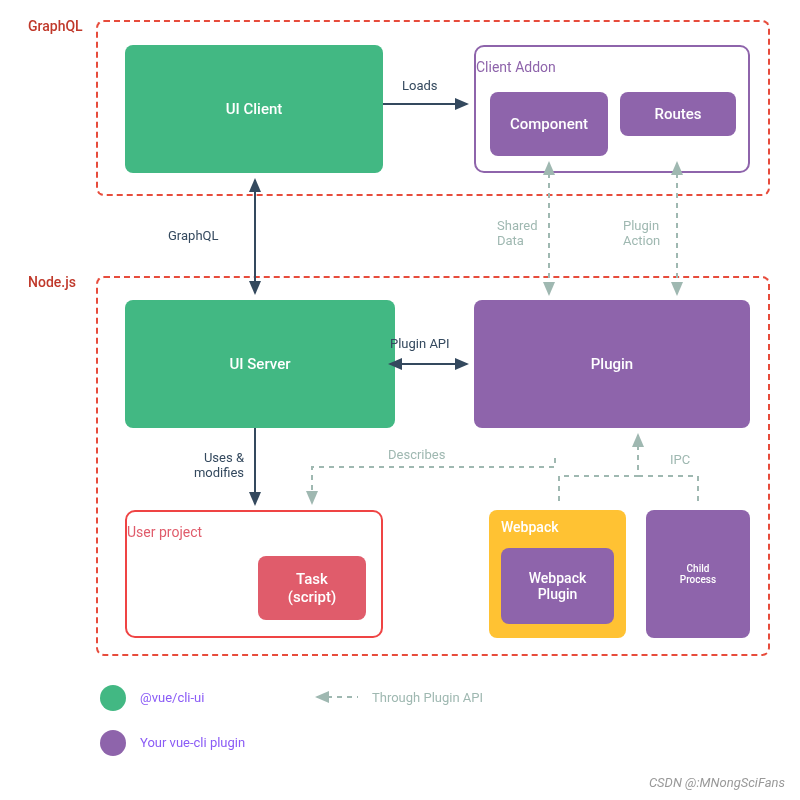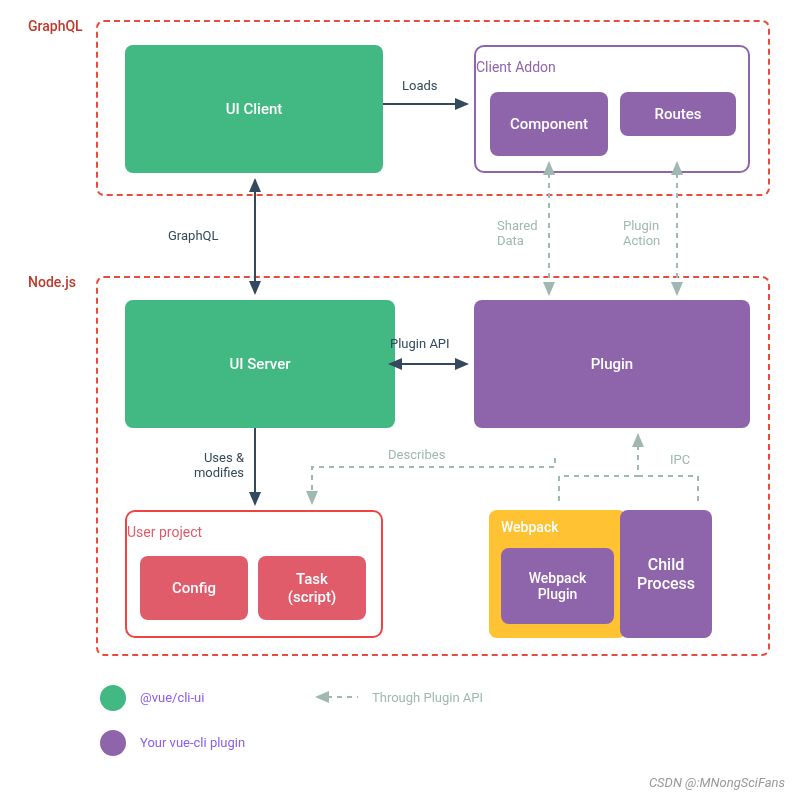--- a/index.html
+++ b/index.html
@@ -53,32 +53,29 @@
       <span>UI Server</span>
     </div>
 
 <div class="node purple" style="left:474px;top:300px;width:276px;height:128px">
       <span>Plugin</span>
     </div>
 
 <div class="outlined-red" style="left:125px;top:510px;width:258px;height:128px">
   <div class="outlined-label" style="top:12px;color:#e05c6b">User project</div>
 </div>
-<div class="node red" style="left:140px;top:556px;width:108px;height:64px">
-      <span>Config</span>
-    </div>
 <div class="node red" style="left:258px;top:556px;width:108px;height:64px;white-space:pre-line"><span>Task
 (script)</span></div>
 
 <div class="yellow-box" style="left:489px;top:510px;width:137px;height:128px"></div>
 <div class="yellow-label" style="left:501px;top:519px">Webpack</div>
 <div class="node purple" style="left:501px;top:548px;width:113px;height:76px;white-space:pre-line;font-size:14px"><span>Webpack
 Plugin</span></div>
 
-<div class="node purple" style="left:620px;top:510px;width:92px;height:128px;white-space:pre-line;font-size:16px"><span>Child
+<div class="node purple" style="left:646px;top:510px;width:104px;height:128px;white-space:pre-line;font-size:10px"><span>Child
 Process</span></div>
 
 <svg class="connector" style="left:383px;top:95px;width:92px;height:18px">
 <defs>
         <marker id="ah1" markerWidth="8" markerHeight="8" refX="6" refY="3" orient="auto">
           <path d="M0,0 L7,3 L0,6 Z" fill="#34495e"></path>
         </marker>
       </defs>
 <line x1="0" y1="9" x2="84" y2="9" stroke="#34495e" stroke-width="2" marker-end="url(#ah1)"></line>
 </svg>

